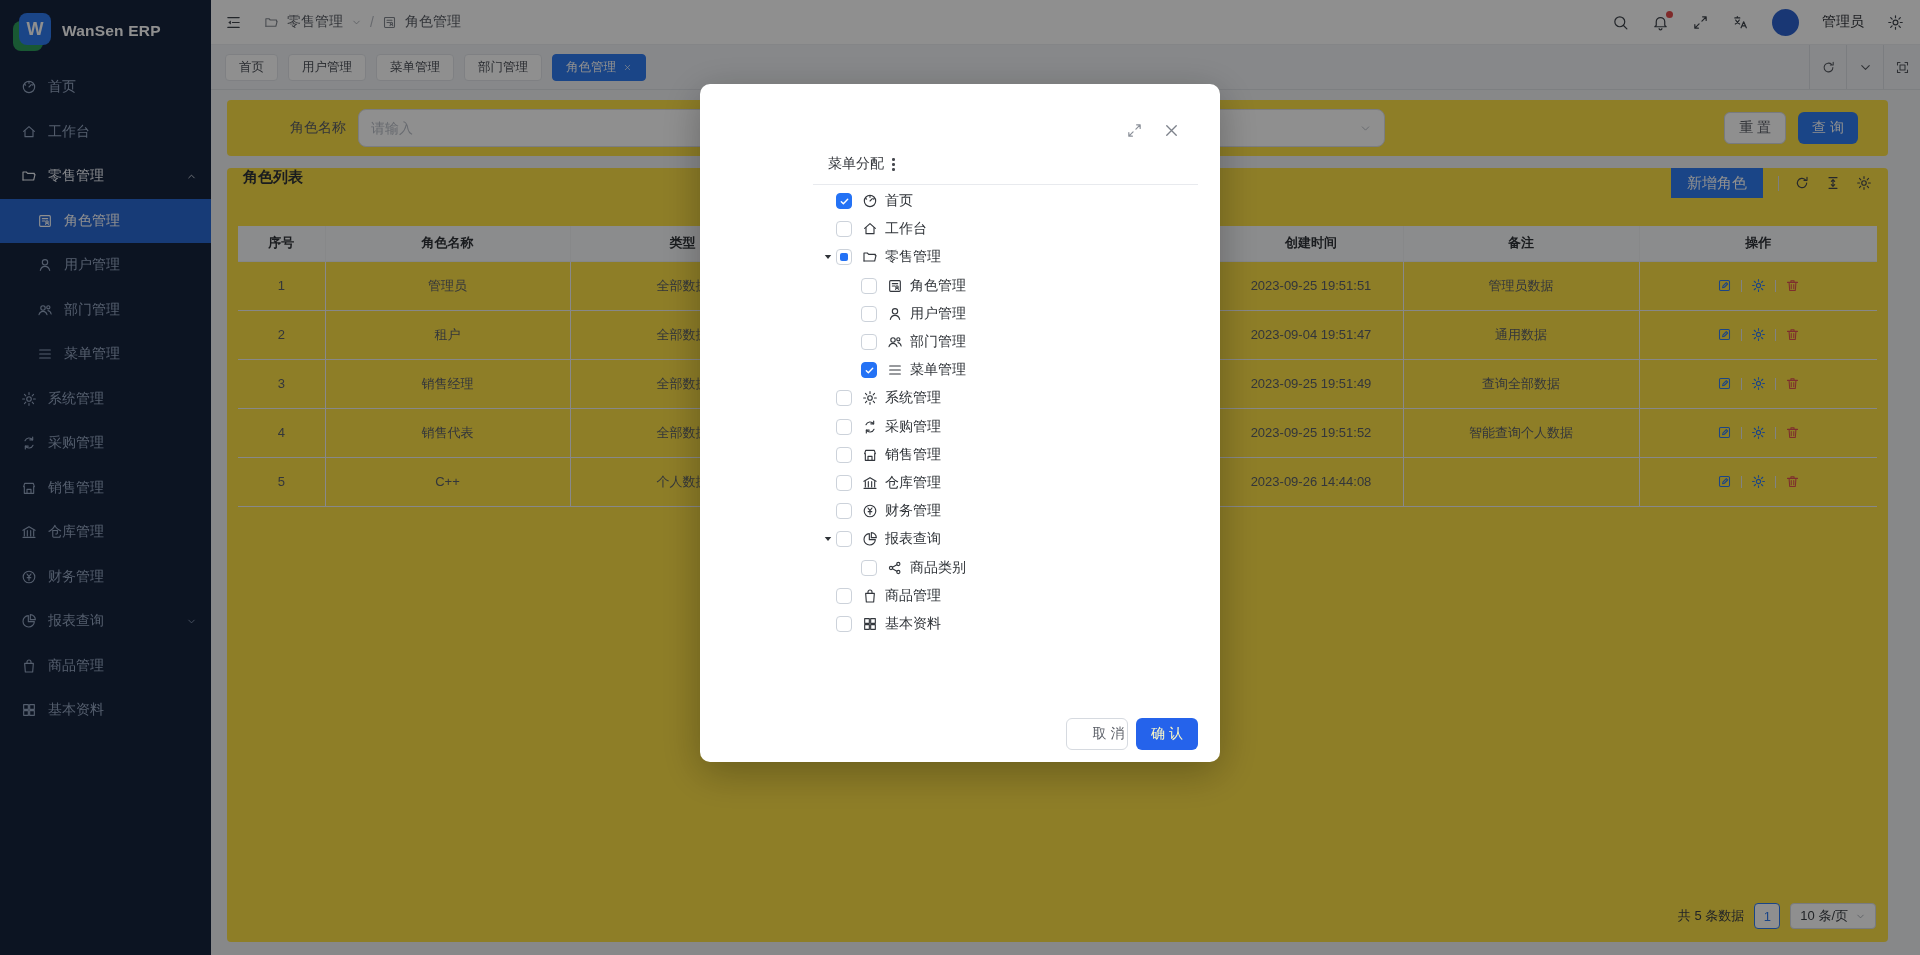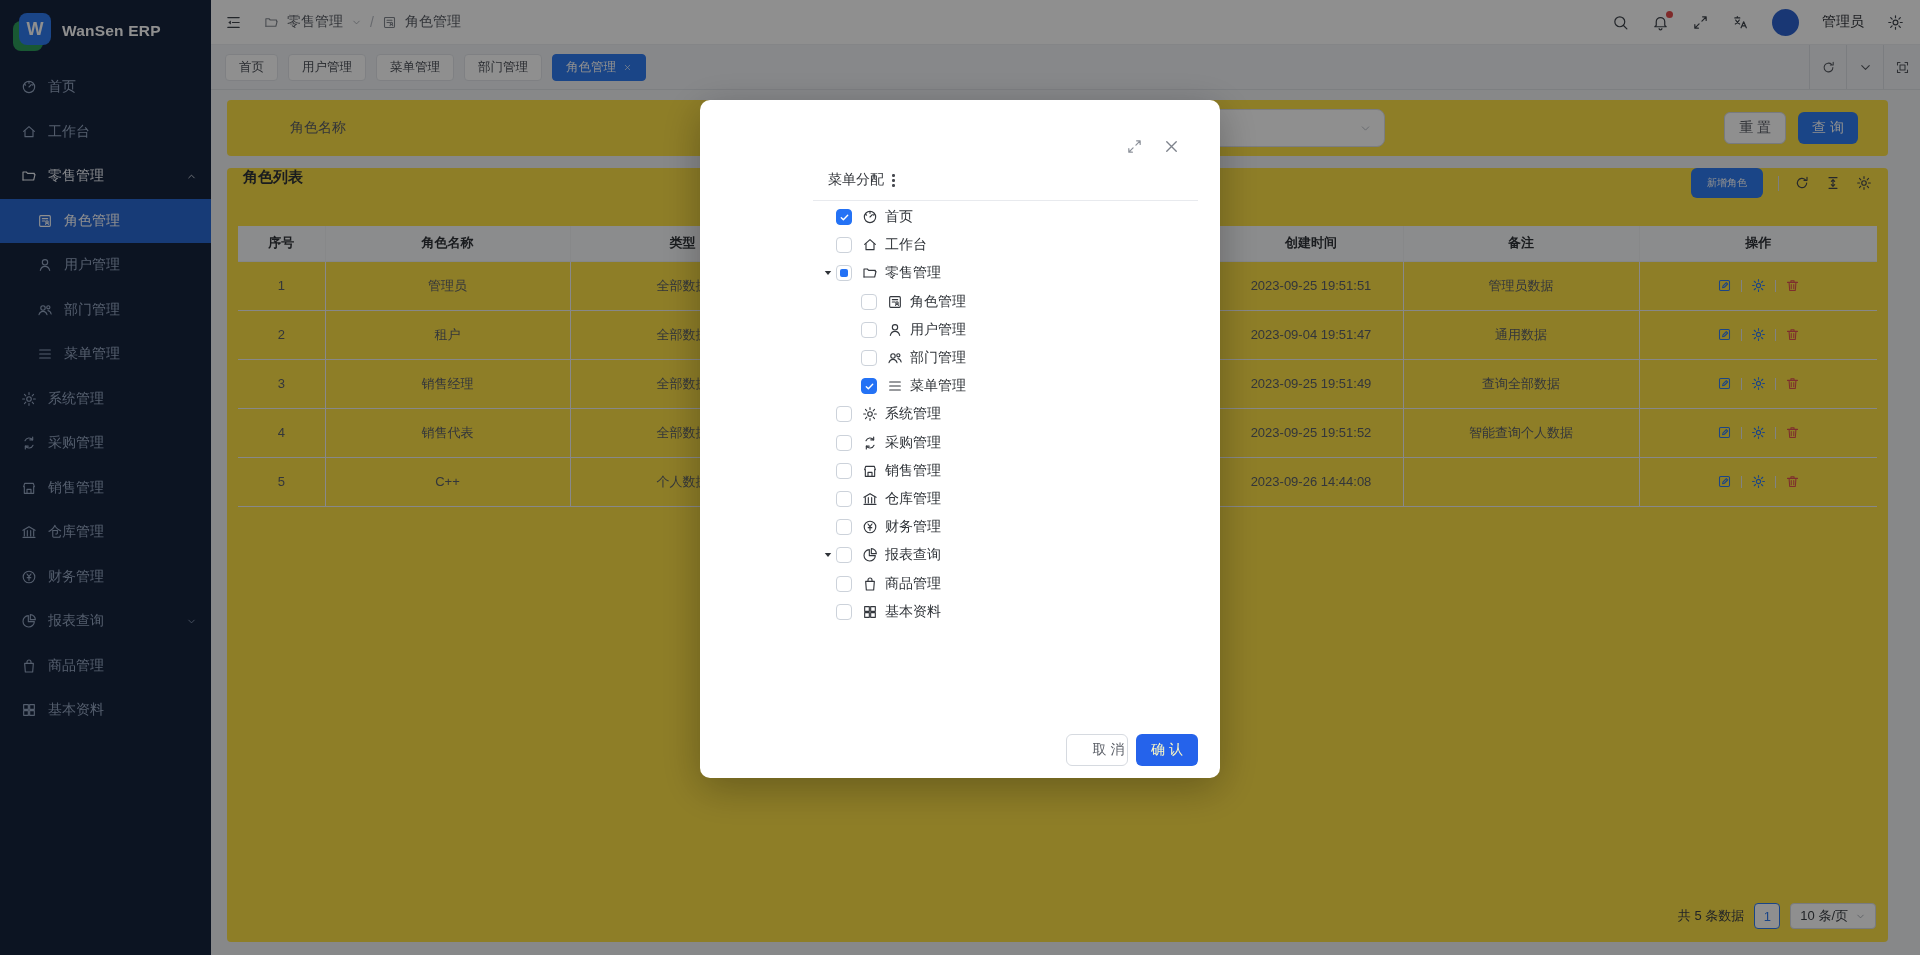--- a/index.html
+++ b/index.html
@@ -64,21 +64,21 @@
   .f-btns { position:absolute; right:30px; display:flex; gap:12px; }
   .btn { height:32px; border-radius:6px; font-size:14px; display:flex; align-items:center; justify-content:center;
     padding:0 14px; cursor:pointer; white-space:nowrap; }
   .btn-outline { border:1px solid #d6dae0; color:#5a5e66; background:#fff; }
   .btn-primary { background:var(--primary); color:#fff; border:none; }
 
   .table-card { margin-top:12px; height:774px; position:relative; }
   .toolbar { height:58px; display:flex; align-items:flex-start; padding:0 16px; }
   .tc-title { font-size:15px; font-weight:600; color:#2f3338; }
   .toolbar-right { margin-left:auto; display:flex; align-items:center; gap:15px; }
-  .btn-add { height:30px; font-size:10px; padding:0 16px; border-radius:6px; }
+  .btn-add { height:30px; font-size:15px; padding:0 16px; border-radius:0; }
   .v-div { width:1px; height:15px; background:#dfe2e7; }
   .toolbar-right .tool-ic { width:16px; height:16px; color:#44484f; cursor:pointer; }
 
   table.grid { margin:0 11px; width:1639px; border-collapse:collapse; table-layout:fixed; }
   .grid th { height:35px; background:#f8f9fb; font-size:13px; color:#2f3338; font-weight:600; text-align:center;
     border-bottom:1px solid #edf0f3; border-right:1px solid #f1f3f5; }
   .grid td { height:49px; font-size:13px; color:#5c6168; text-align:center;
     border-bottom:1px solid #f0f2f4; border-right:1px solid #f4f5f7; }
   .grid th:last-child, .grid td:last-child { border-right:none; }
   .act { display:flex; align-items:center; justify-content:center; gap:9px; }
@@ -89,21 +89,21 @@
 
   .pagination { position:absolute; right:12px; bottom:13px; display:flex; align-items:center; gap:10px; font-size:13px; color:#3c4046; }
   .page-num { min-width:26px; height:26px; border:1px solid var(--primary); color:var(--primary); border-radius:4px;
     display:flex; align-items:center; justify-content:center; background:#fff; cursor:pointer; }
   .page-size { height:26px; border:1px solid #d8dce2; border-radius:4px; display:flex; align-items:center; gap:7px;
     padding:0 9px; background:#fff; cursor:pointer; }
   .page-size .icn { width:11px; height:11px; color:#9aa0a8; }
 
   
   .dim-mask { position:fixed; inset:0; background:rgba(0,0,0,0.44); z-index:40; }
-  .modal { position:fixed; left:700px; top:100px; width:520px; height:678px; background:#fff; border-radius:10px;
+  .modal { position:fixed; left:700px; top:84px; width:520px; height:678px; background:#fff; border-radius:10px;
     z-index:60; box-shadow:0 10px 40px rgba(0,0,0,.28); }
   .modal-expand { position:absolute; top:38px; right:77px; width:17px; height:17px; color:#8b9099; cursor:pointer; }
   .modal-close { position:absolute; top:37px; right:39px; width:19px; height:19px; color:#7d828b; cursor:pointer; }
   .modal-title-row { position:absolute; top:71px; left:128px; display:flex; align-items:center; font-size:14px; color:#303338; }
   .v-dots { display:flex; flex-direction:column; gap:2.5px; margin-left:8px; margin-top:1px; }
   .v-dots i { width:2.5px; height:2.5px; border-radius:50%; background:#46494f; }
   .modal-div { position:absolute; top:100px; left:113px; right:22px; border-top:1px solid #e8eaee; }
   .tree { position:absolute; top:103px; left:0; right:0; }
   .tree-row { height:28.2px; display:flex; align-items:center; }
   .lv0 { padding-left:120px; } .lv1 { padding-left:145px; }
@@ -402,20 +402,21 @@
           </svg>
         </span>
       </span>
   </div>
 </div>
 
 <main class="content">
 
   <section class="card filter-card">
     <label class="f-label">角色名称</label>
+    <input class="f-input" type="text" placeholder="请输入" style="">
     <div class="f-select">
       <span class="icn">
           <svg viewBox="0 0 24 24" fill="none" stroke="currentColor" stroke-width="1.7" stroke-linecap="round" stroke-linejoin="round">
             <path d="M6 9l6 6 6-6"></path>
           </svg>
         </span>
     </div>
     <div class="f-btns">
       <button class="btn btn-outline">重 置</button>
       <button class="btn btn-primary">查 询</button>
@@ -833,20 +834,33 @@
         </span>
         <span class="cb unchecked"></span>
         <span class="icn tree-ic">
           <svg viewBox="0 0 24 24" fill="none" stroke="currentColor" stroke-width="1.7" stroke-linecap="round" stroke-linejoin="round">
             <path d="M11 4a8.5 8.5 0 1 0 9 9h-9z"></path>
             <path d="M14 2.5a7.5 7.5 0 0 1 7.5 7.5H14z"></path>
           </svg>
         </span>
         <span class="tree-label">报表查询</span>
       </div>
+      <div class="tree-row lv1">
+        <span class="tree-caret"></span>
+        <span class="cb unchecked"></span>
+        <span class="icn tree-ic">
+          <svg viewBox="0 0 24 24" fill="none" stroke="currentColor" stroke-width="1.7" stroke-linecap="round" stroke-linejoin="round">
+            <circle cx="6" cy="12" r="2.4"></circle>
+            <circle cx="17" cy="6" r="2.4"></circle>
+            <circle cx="17" cy="18" r="2.4"></circle>
+            <path d="M8.2 10.8l6.6-3.7M8.2 13.2l6.6 3.7"></path>
+          </svg>
+        </span>
+        <span class="tree-label">商品类别</span>
+      </div>
       <div class="tree-row lv0">
         <span class="tree-caret"></span>
         <span class="cb unchecked"></span>
         <span class="icn tree-ic">
           <svg viewBox="0 0 24 24" fill="none" stroke="currentColor" stroke-width="1.7" stroke-linecap="round" stroke-linejoin="round">
             <path d="M5.5 8h13l-1 13h-11z"></path>
             <path d="M9 8V6a3 3 0 0 1 6 0v2"></path>
           </svg>
         </span>
         <span class="tree-label">商品管理</span>

